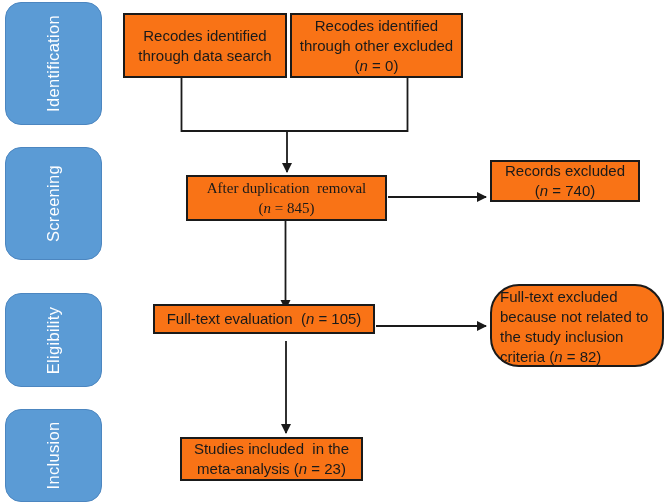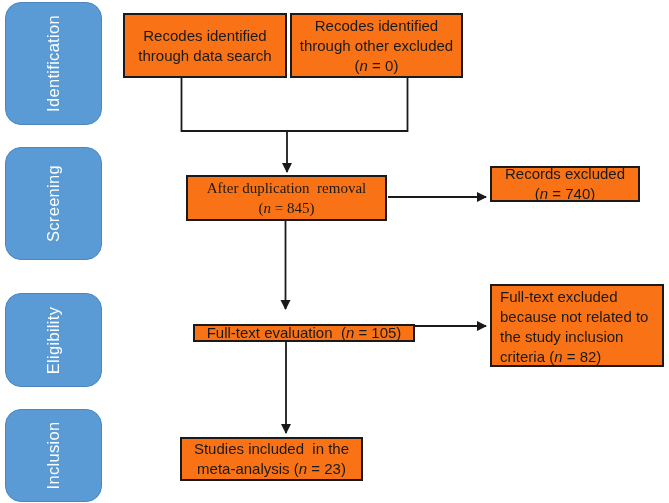--- a/index.html
+++ b/index.html
@@ -100,30 +100,30 @@
     <div><span>Recodes identified</span></div>
     <div><span>through other excluded</span></div>
     <div><span>(</span><i>n</i><span> = 0)</span></div>
   </div>
 
   <div class="fbox" style="left:186px;top:175px;width:201px;height:46px;font-family:Liberation Serif, serif;">
     <div><span>After duplication&nbsp; removal</span></div>
     <div><span>(</span><i>n</i><span> = 845)</span></div>
   </div>
 
-  <div class="fbox" style="left:490px;top:166px;width:150px;height:36px;">
+  <div class="fbox" style="left:490px;top:160px;width:150px;height:42px;">
     <div><span>Records excluded</span></div>
     <div><span>(</span><i>n</i><span> = 740)</span></div>
   </div>
 
-  <div class="fbox" style="left:153px;top:324px;width:222px;height:18px;margin-left:40px;">
+  <div class="fbox" style="left:153px;top:304px;width:222px;height:30px;">
     <div><span>Full-text evaluation&nbsp; </span><span><span>(</span><i>n</i><span> = 105)</span></span></div>
   </div>
 
-  <div class="fbox para" style="left:490px;top:284px;width:174px;height:83px;">
+  <div class="fbox para" style="left:490px;top:284px;width:174px;height:83px;border-radius:29px;">
     <span>Full-text excluded because not related to the study inclusion criteria </span><span><span>(</span><i>n</i><span> = 82)</span></span>
   </div>
 
   <div class="fbox" style="left:180px;top:437px;width:183px;height:44px;">
     <div style="padding:4px 2px;"><span>Studies included&nbsp; in the meta-analysis </span><span><span>(</span><i>n</i><span> = 23)</span></span></div>
   </div>
 
 </div>
 
 </body></html>

